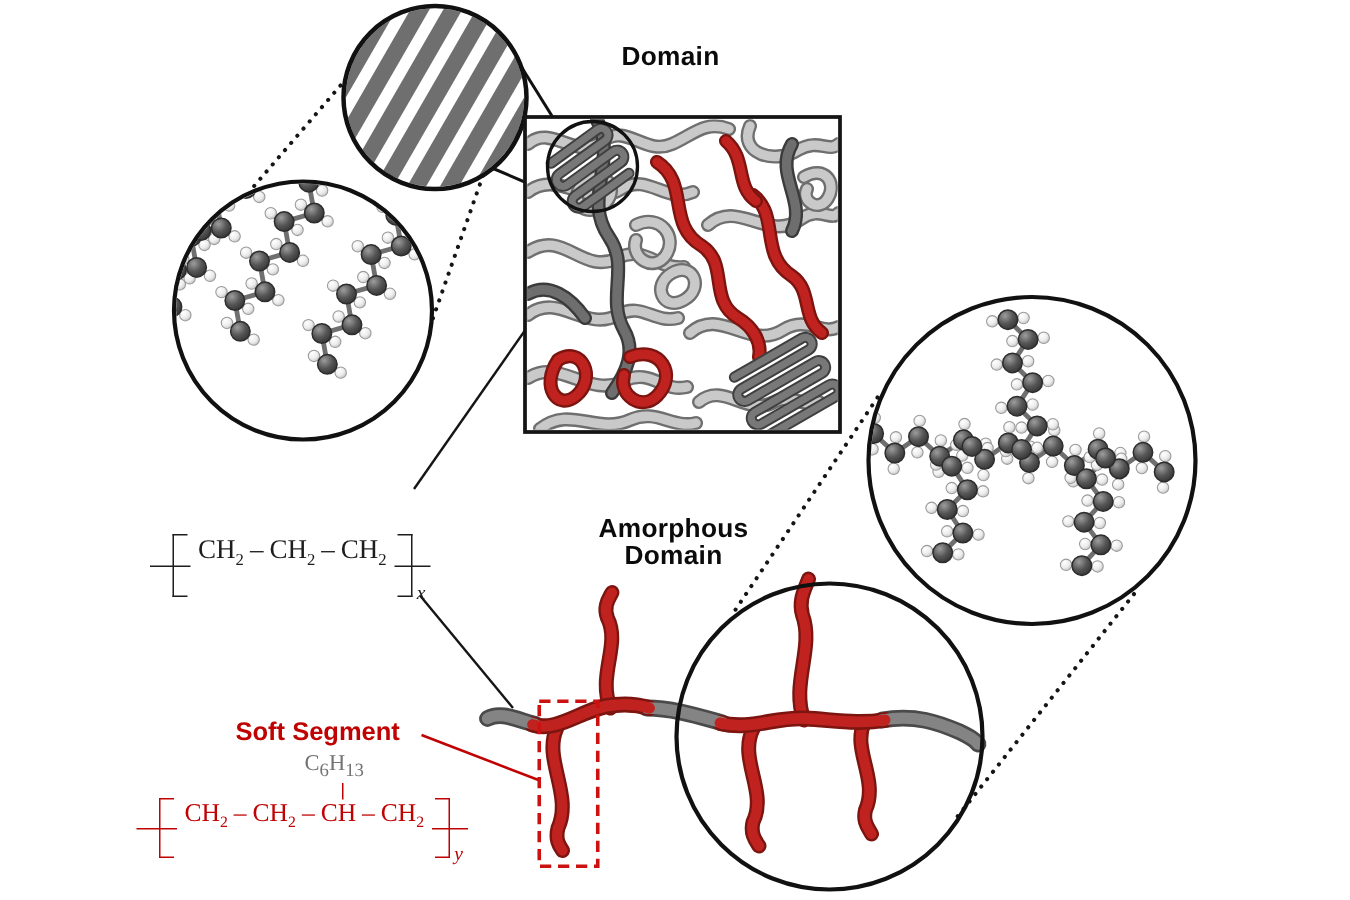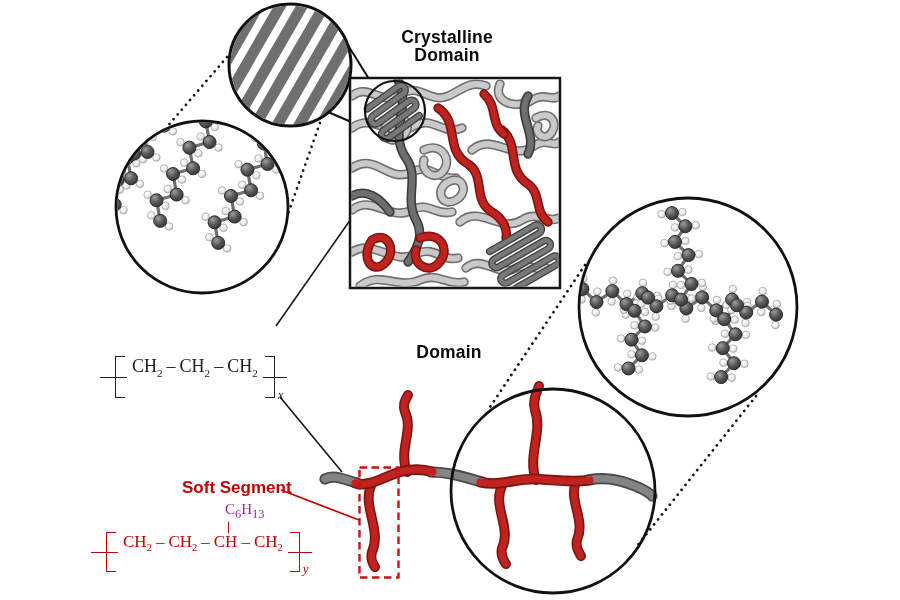--- a/index.html
+++ b/index.html
@@ -18,22 +18,22 @@
   .pbr.l{border-left:1.8px solid currentColor;border-top:1.8px solid currentColor;
          border-bottom:1.8px solid currentColor;margin-left:16px;margin-right:7px;}
   .pbr.r{border-right:1.8px solid currentColor;border-top:1.8px solid currentColor;
          border-bottom:1.8px solid currentColor;margin-left:7px;margin-right:12px;}
   .xb{position:absolute;top:50%;height:0;border-top:1.8px solid currentColor;}
   .pbr.l .xb{left:-16px;width:27px;}
   .pbr.r .xb{right:-13px;width:24px;}
   .formula sub{font-size:.62em;}
   .bd{margin:0 4px;}
   .rsub{font-style:italic;font-size:13px;align-self:flex-end;margin-left:-9px;margin-bottom:-5px;}
-  .branchlbl{position:absolute;left:225px;top:501px;font-family:"Liberation Serif",serif;
-             font-size:15px;color:#a21caf;}
+  .branchlbl{position:absolute;left:203px;top:501px;font-family:"Liberation Serif",serif;
+             font-size:15px;color:#737373;}
   .vbond{position:absolute;left:228px;top:522px;width:0;height:11px;border-left:1.7px solid #c00202;}
 </style>
 </head>
 <body>
 
 <div id="stage">
 
 <svg width="900" height="600" viewBox="0 0 900 600">
   <defs>
     <radialGradient id="cG" cx="35%" cy="30%" r="75%">
@@ -598,30 +598,30 @@
           <circle cx="735.4740344774821" cy="334.27427224534034" r="6.5" fill="url(#cG)" stroke="#2d2d2d" stroke-width="1"></circle>
           <circle cx="722.7316086949045" cy="348.1263690243663" r="6.5" fill="url(#cG)" stroke="#2d2d2d" stroke-width="1"></circle>
           <circle cx="733.9562917464367" cy="363.23452875322295" r="6.5" fill="url(#cG)" stroke="#2d2d2d" stroke-width="1"></circle>
           <circle cx="721.2138659638591" cy="377.08662553224895" r="6.5" fill="url(#cG)" stroke="#2d2d2d" stroke-width="1"></circle>
         </g>
     <circle cx="688" cy="307" r="109" fill="none" stroke="#111" stroke-width="2.8"></circle>
   </g>
 </svg>
 
 <div class="lbl bold" style="left:367px;top:28px;width:160px;">
-  <div>Crystalline</div>
   <div>Domain</div>
 </div>
 
 <div class="lbl bold" style="left:369px;top:343px;width:160px;">
+  <div>Amorphous</div>
   <div>Domain</div>
 </div>
 
 
-<div class="lbl soft" style="left:157px;top:479px;width:130px;margin-left:25px;">Soft Segment</div>
+<div class="lbl soft" style="left:157px;top:479px;width:130px;">Soft Segment</div>
 
 <div class="formula hardf">
   <span class="pbr l">
         <i class="xb"></i>
       </span>
   <span class="u"><span>CH</span><sub>2</sub></span>
   <span class="bd">–</span>
   <span class="u"><span>CH</span><sub>2</sub></span>
   <span class="bd">–</span>
   <span class="u"><span>CH</span><sub>2</sub></span>

